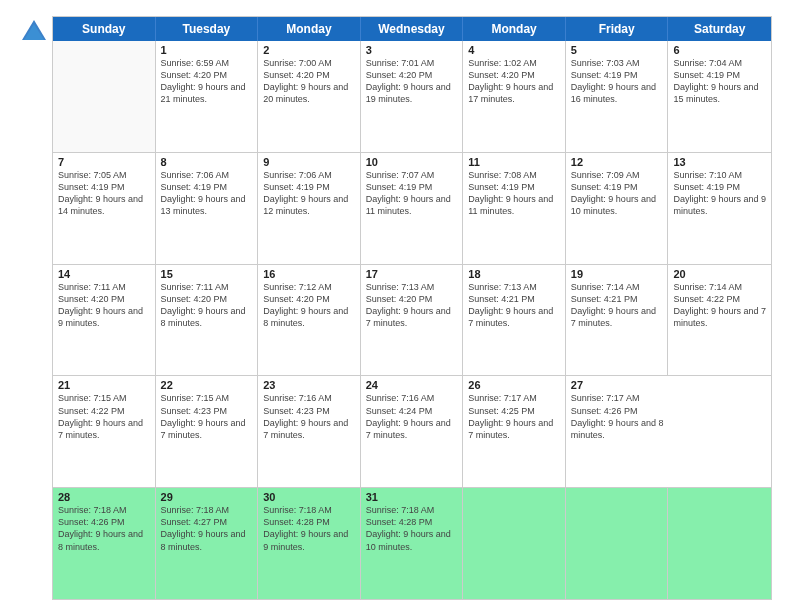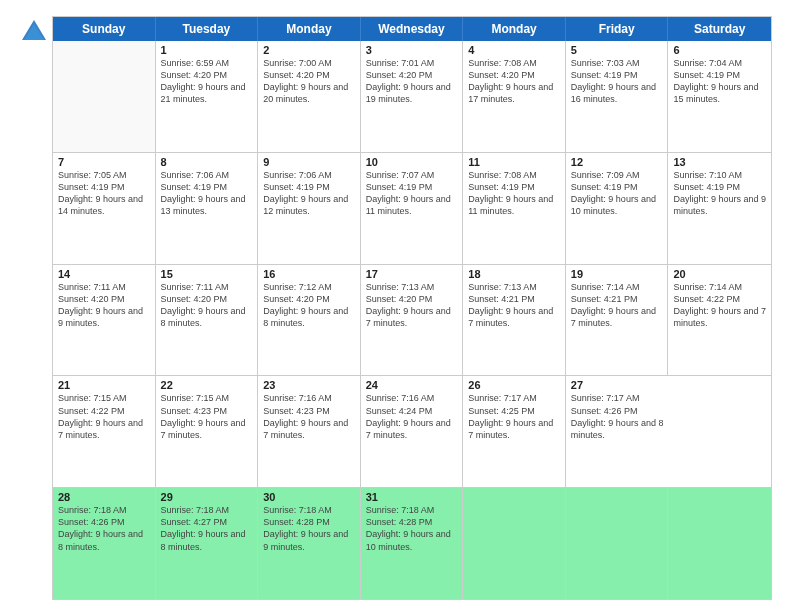--- a/index.html
+++ b/index.html
@@ -164,21 +164,21 @@
           </div>
           <div class="cal-cell">
             <span class="day-num">3</span>
             <div class="cell-info">Sunrise: 7:01 AM
 Sunset: 4:20 PM
 Daylight: 9 hours
 and 19 minutes.</div>
           </div>
           <div class="cal-cell">
             <span class="day-num">4</span>
-            <div class="cell-info">Sunrise: 7:08 AM
+            <div class="cell-info">Sunrise: 1:02 AM
 Sunset: 4:20 PM
 Daylight: 9 hours
 and 17 minutes.</div>
           </div>
           <div class="cal-cell">
             <span class="day-num">5</span>
             <div class="cell-info">Sunrise: 7:03 AM
 Sunset: 4:19 PM
 Daylight: 9 hours
 and 16 minutes.</div>

